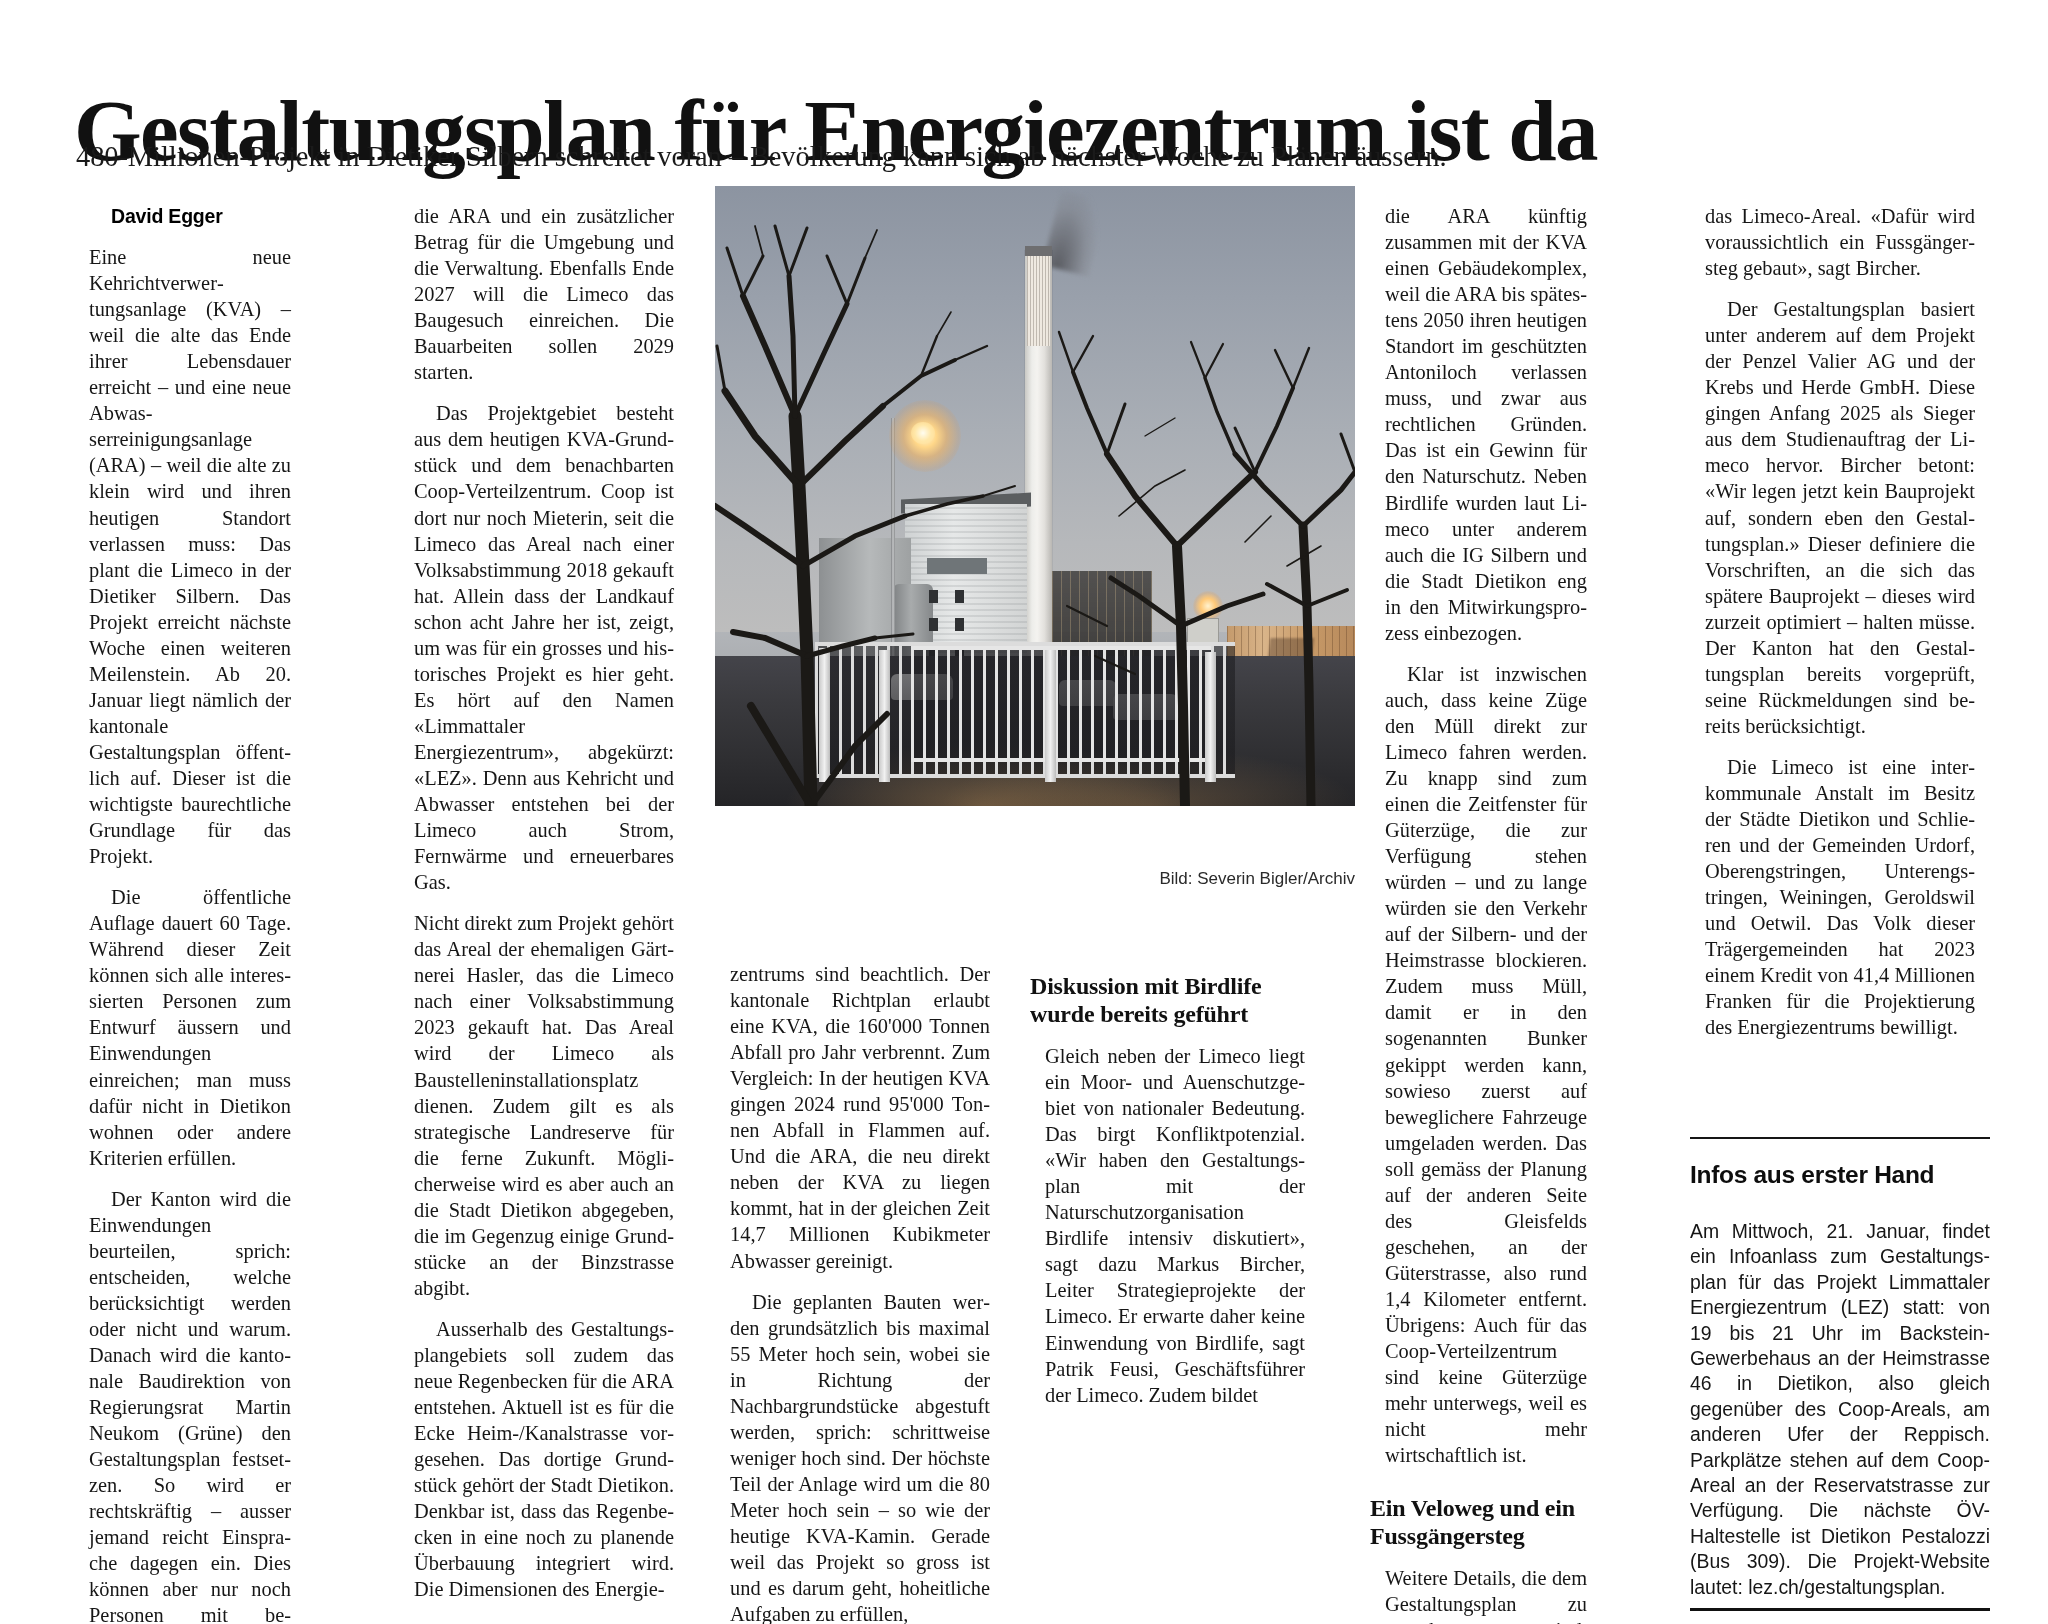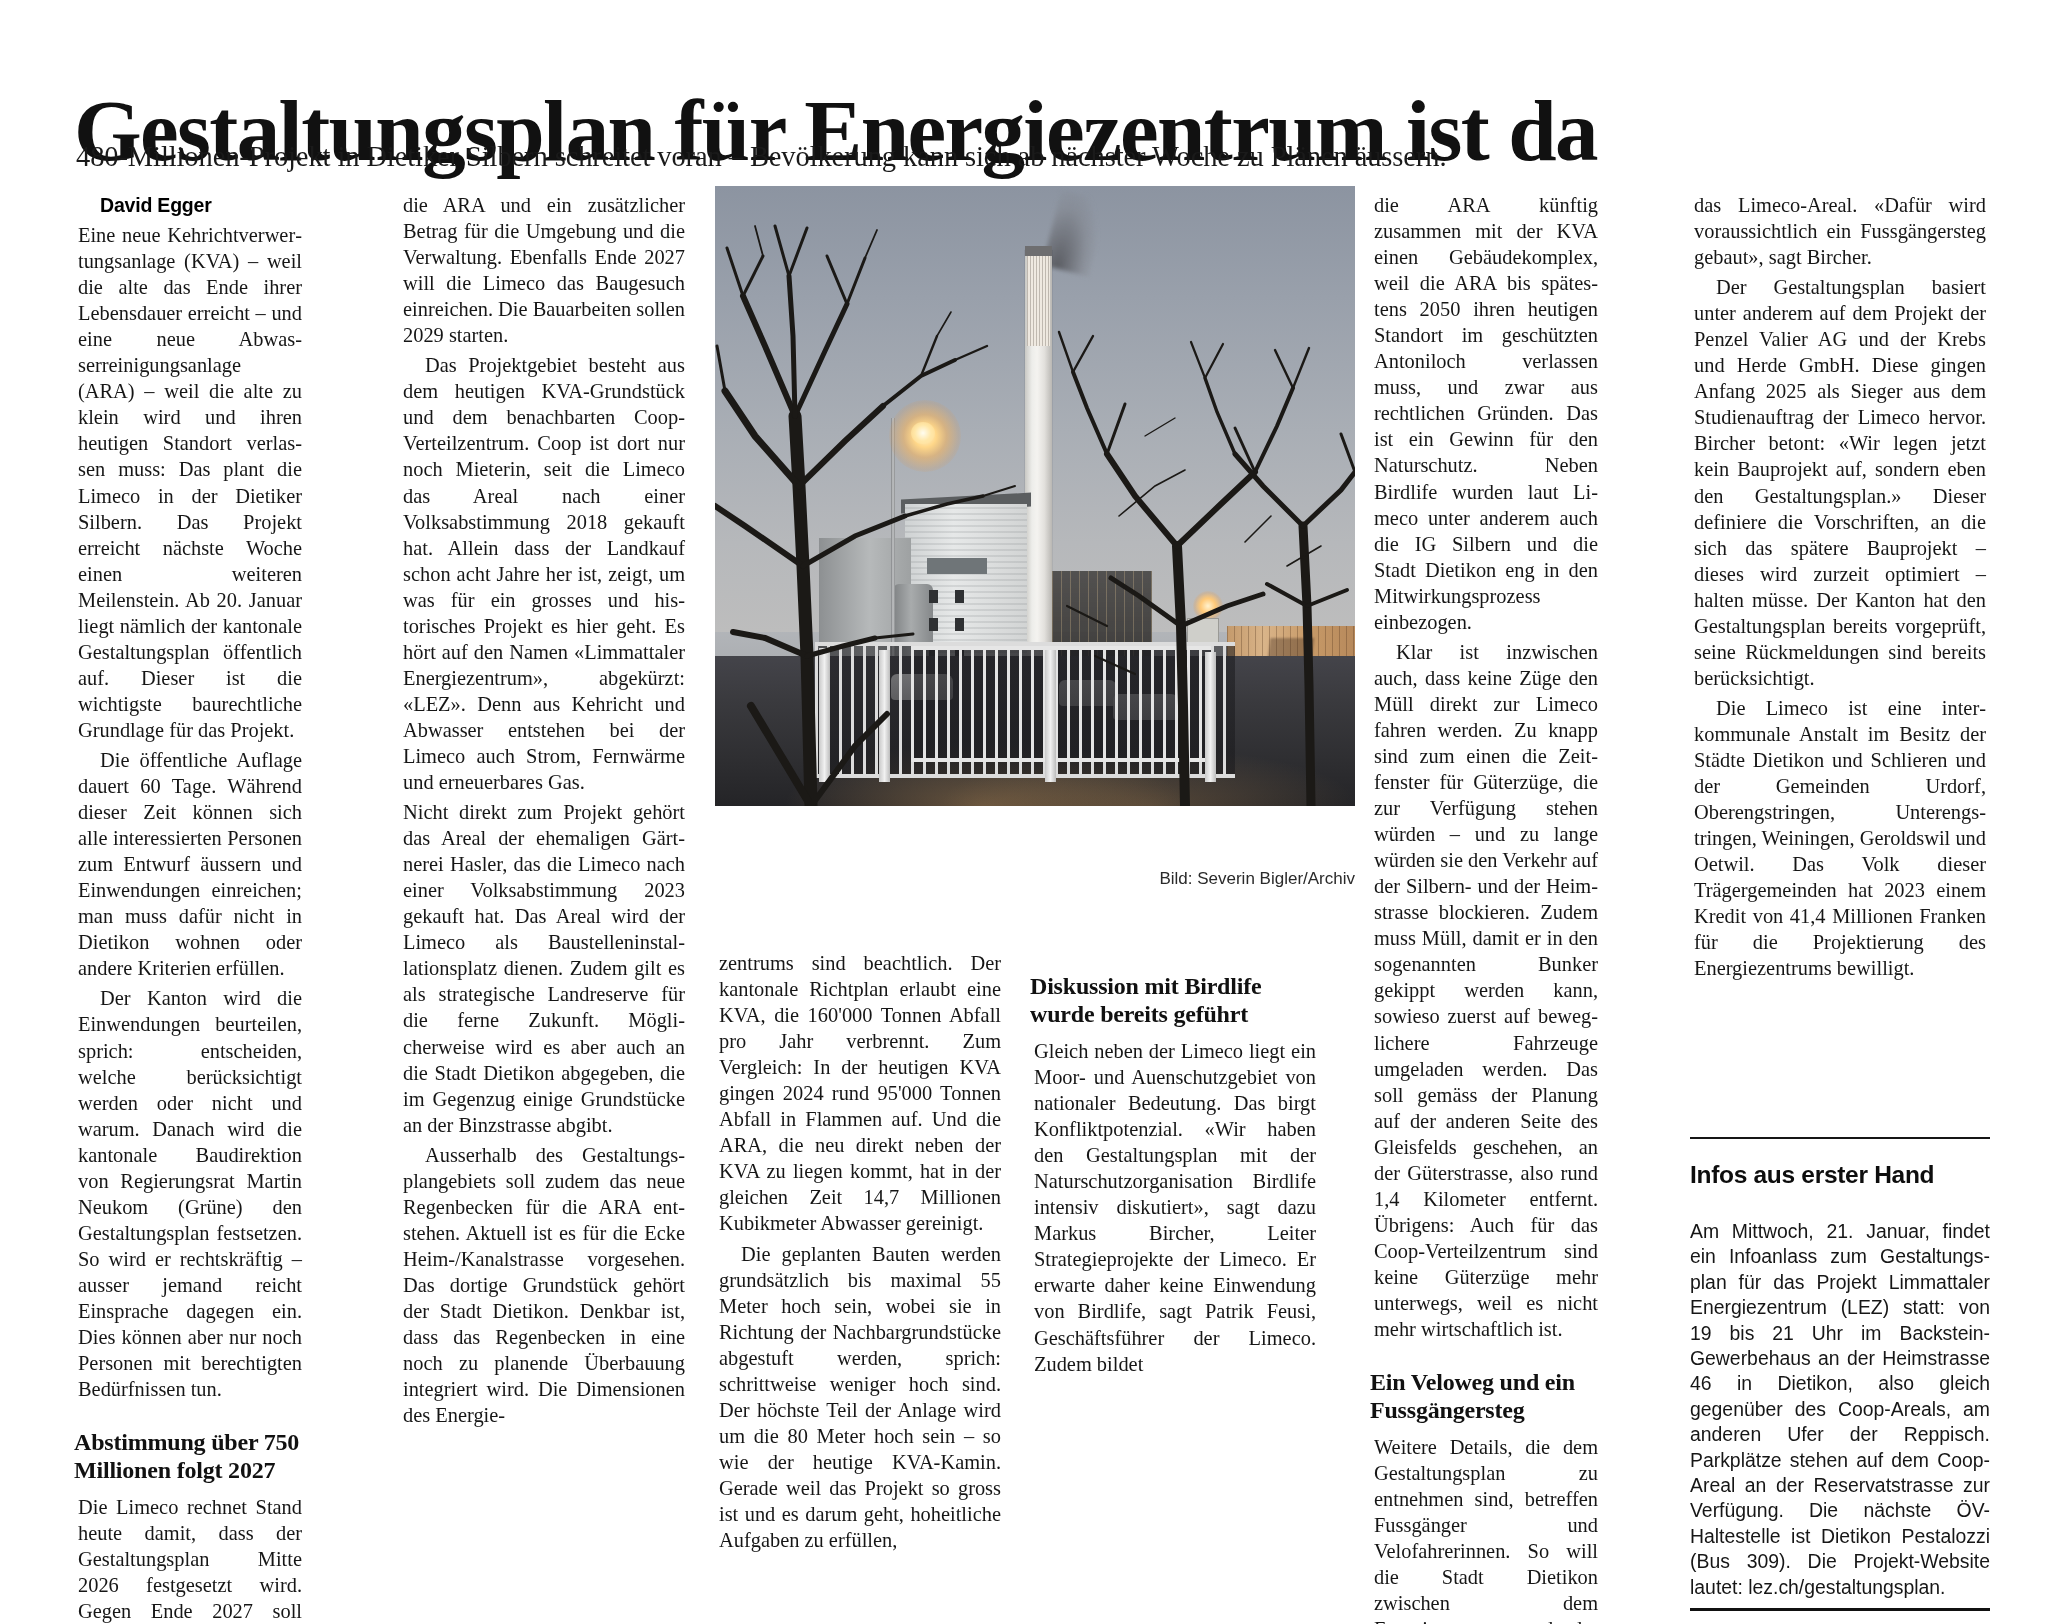--- a/index.html
+++ b/index.html
@@ -55,21 +55,21 @@
     position: absolute;
     font-family: "Liberation Serif", "DejaVu Serif", serif;
     font-size: 20.4px;
     line-height: 26.05px;
     text-align: justify;
     text-justify: inter-word;
     hyphens: manual;
     color: #161616;
   }
   .col p {
-    margin: 4px;
+    margin: 15px;
     text-indent: 22px;
   }
   .col p.noindent { text-indent: 0; }
   .col p:last-child { text-align: justify; }
 
   .byline {
     font-family: "Liberation Sans", "DejaVu Sans", sans-serif;
     font-weight: 700;
     font-size: 19.5px;
     letter-spacing: -0.2px;

